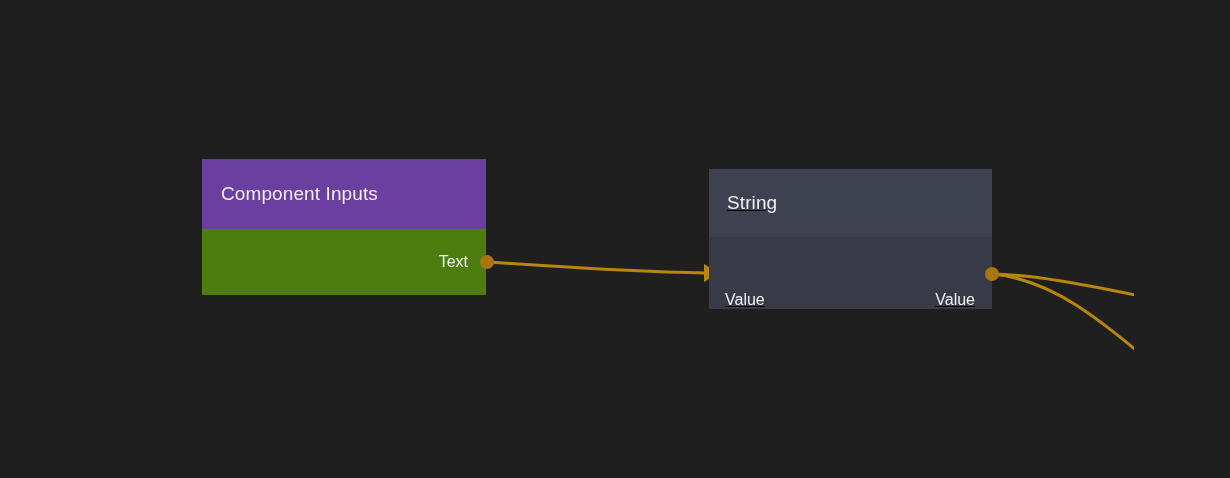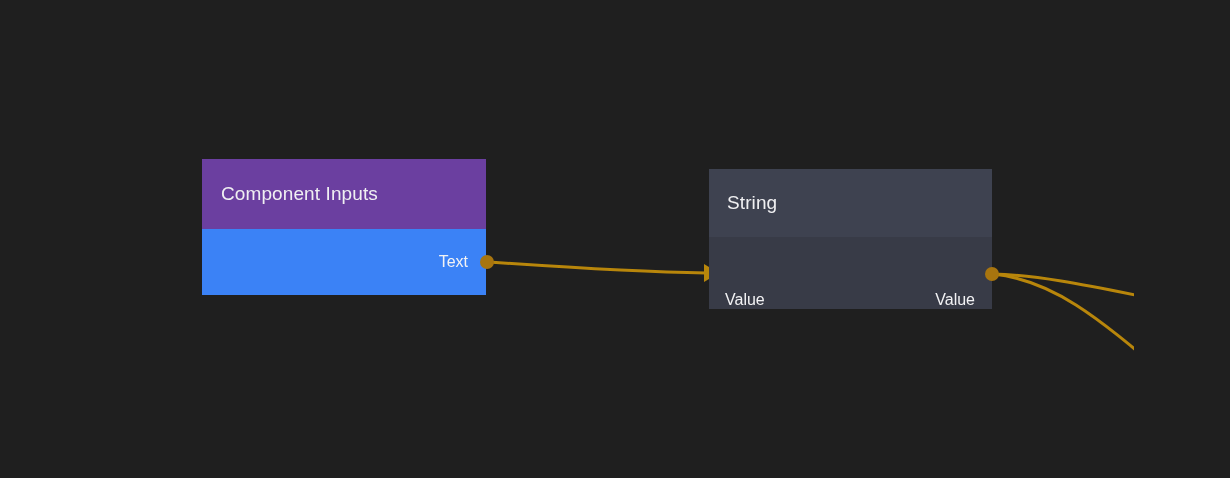--- a/index.html
+++ b/index.html
@@ -71,33 +71,34 @@
     width: 284px;
     height: 136px;
   }
   #node-component-inputs .node-header {
     height: 70px;
     background: #6b3fa0;
     padding-left: 19px;
   }
   #node-component-inputs .node-body {
     height: 66px;
-    background: #3b82f6;
+    background: #4d7c0f;
     padding-right: 18px;
   }
   #node-component-inputs .port-row {
     height: 66px;
     justify-content: flex-end;
   }
   
   #node-string {
     left: 709px;
     top: 169px;
     width: 283px;
     height: 140px;
+    text-decoration: underline;
   }
   #node-string .node-header {
     height: 68px;
     background: #3e4250;
     padding-left: 18px;
   }
   #node-string .node-body {
     height: 72px;
     background: #383b47;
     padding-left: 16px;

